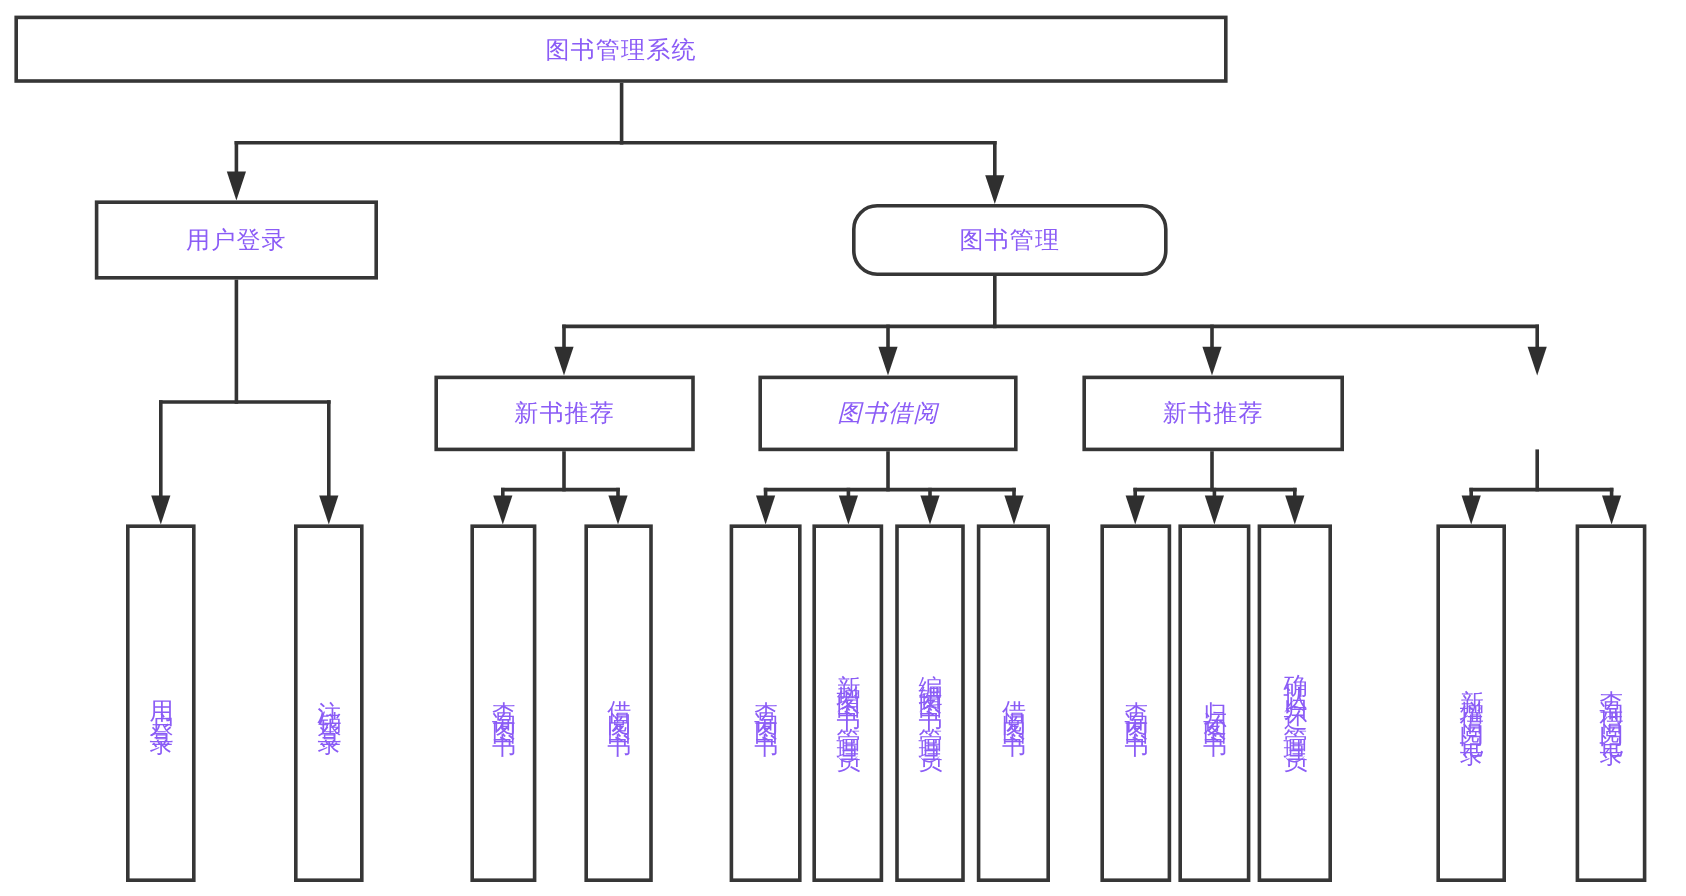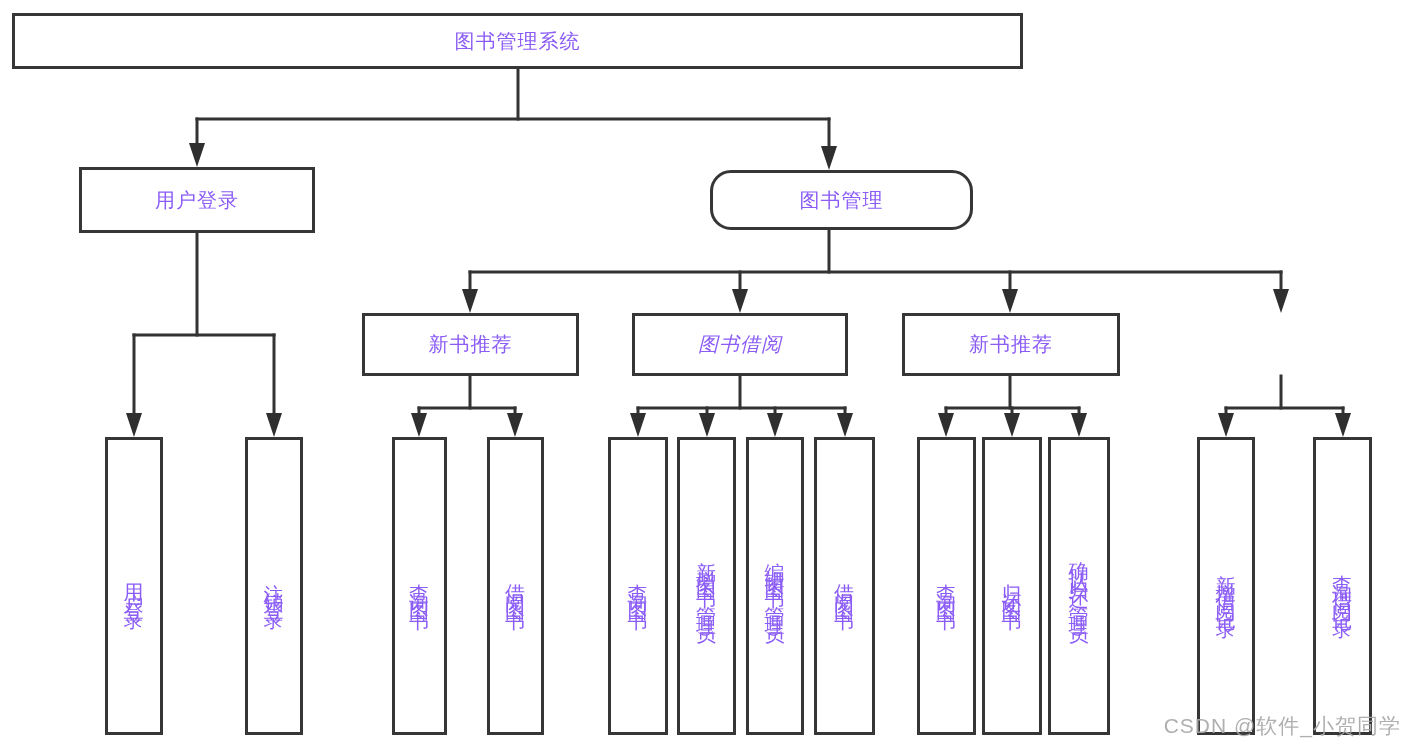--- a/index.html
+++ b/index.html
@@ -194,15 +194,14 @@
     <span class="vtext">确认归还（管理员）</span>
   </div>
 
   <div class="node vbox" style="left:1197px; top:437px; width:58px; height:298px;">
     <span class="vtext">新增借阅记录</span>
   </div>
   <div class="node vbox" style="left:1313px; top:437px; width:59px; height:298px;">
     <span class="vtext">查询借阅记录</span>
   </div>
 
-  <div class="watermark">CSDN @软件_小贺同学</div>
 
 </div>
 
 </body></html>

